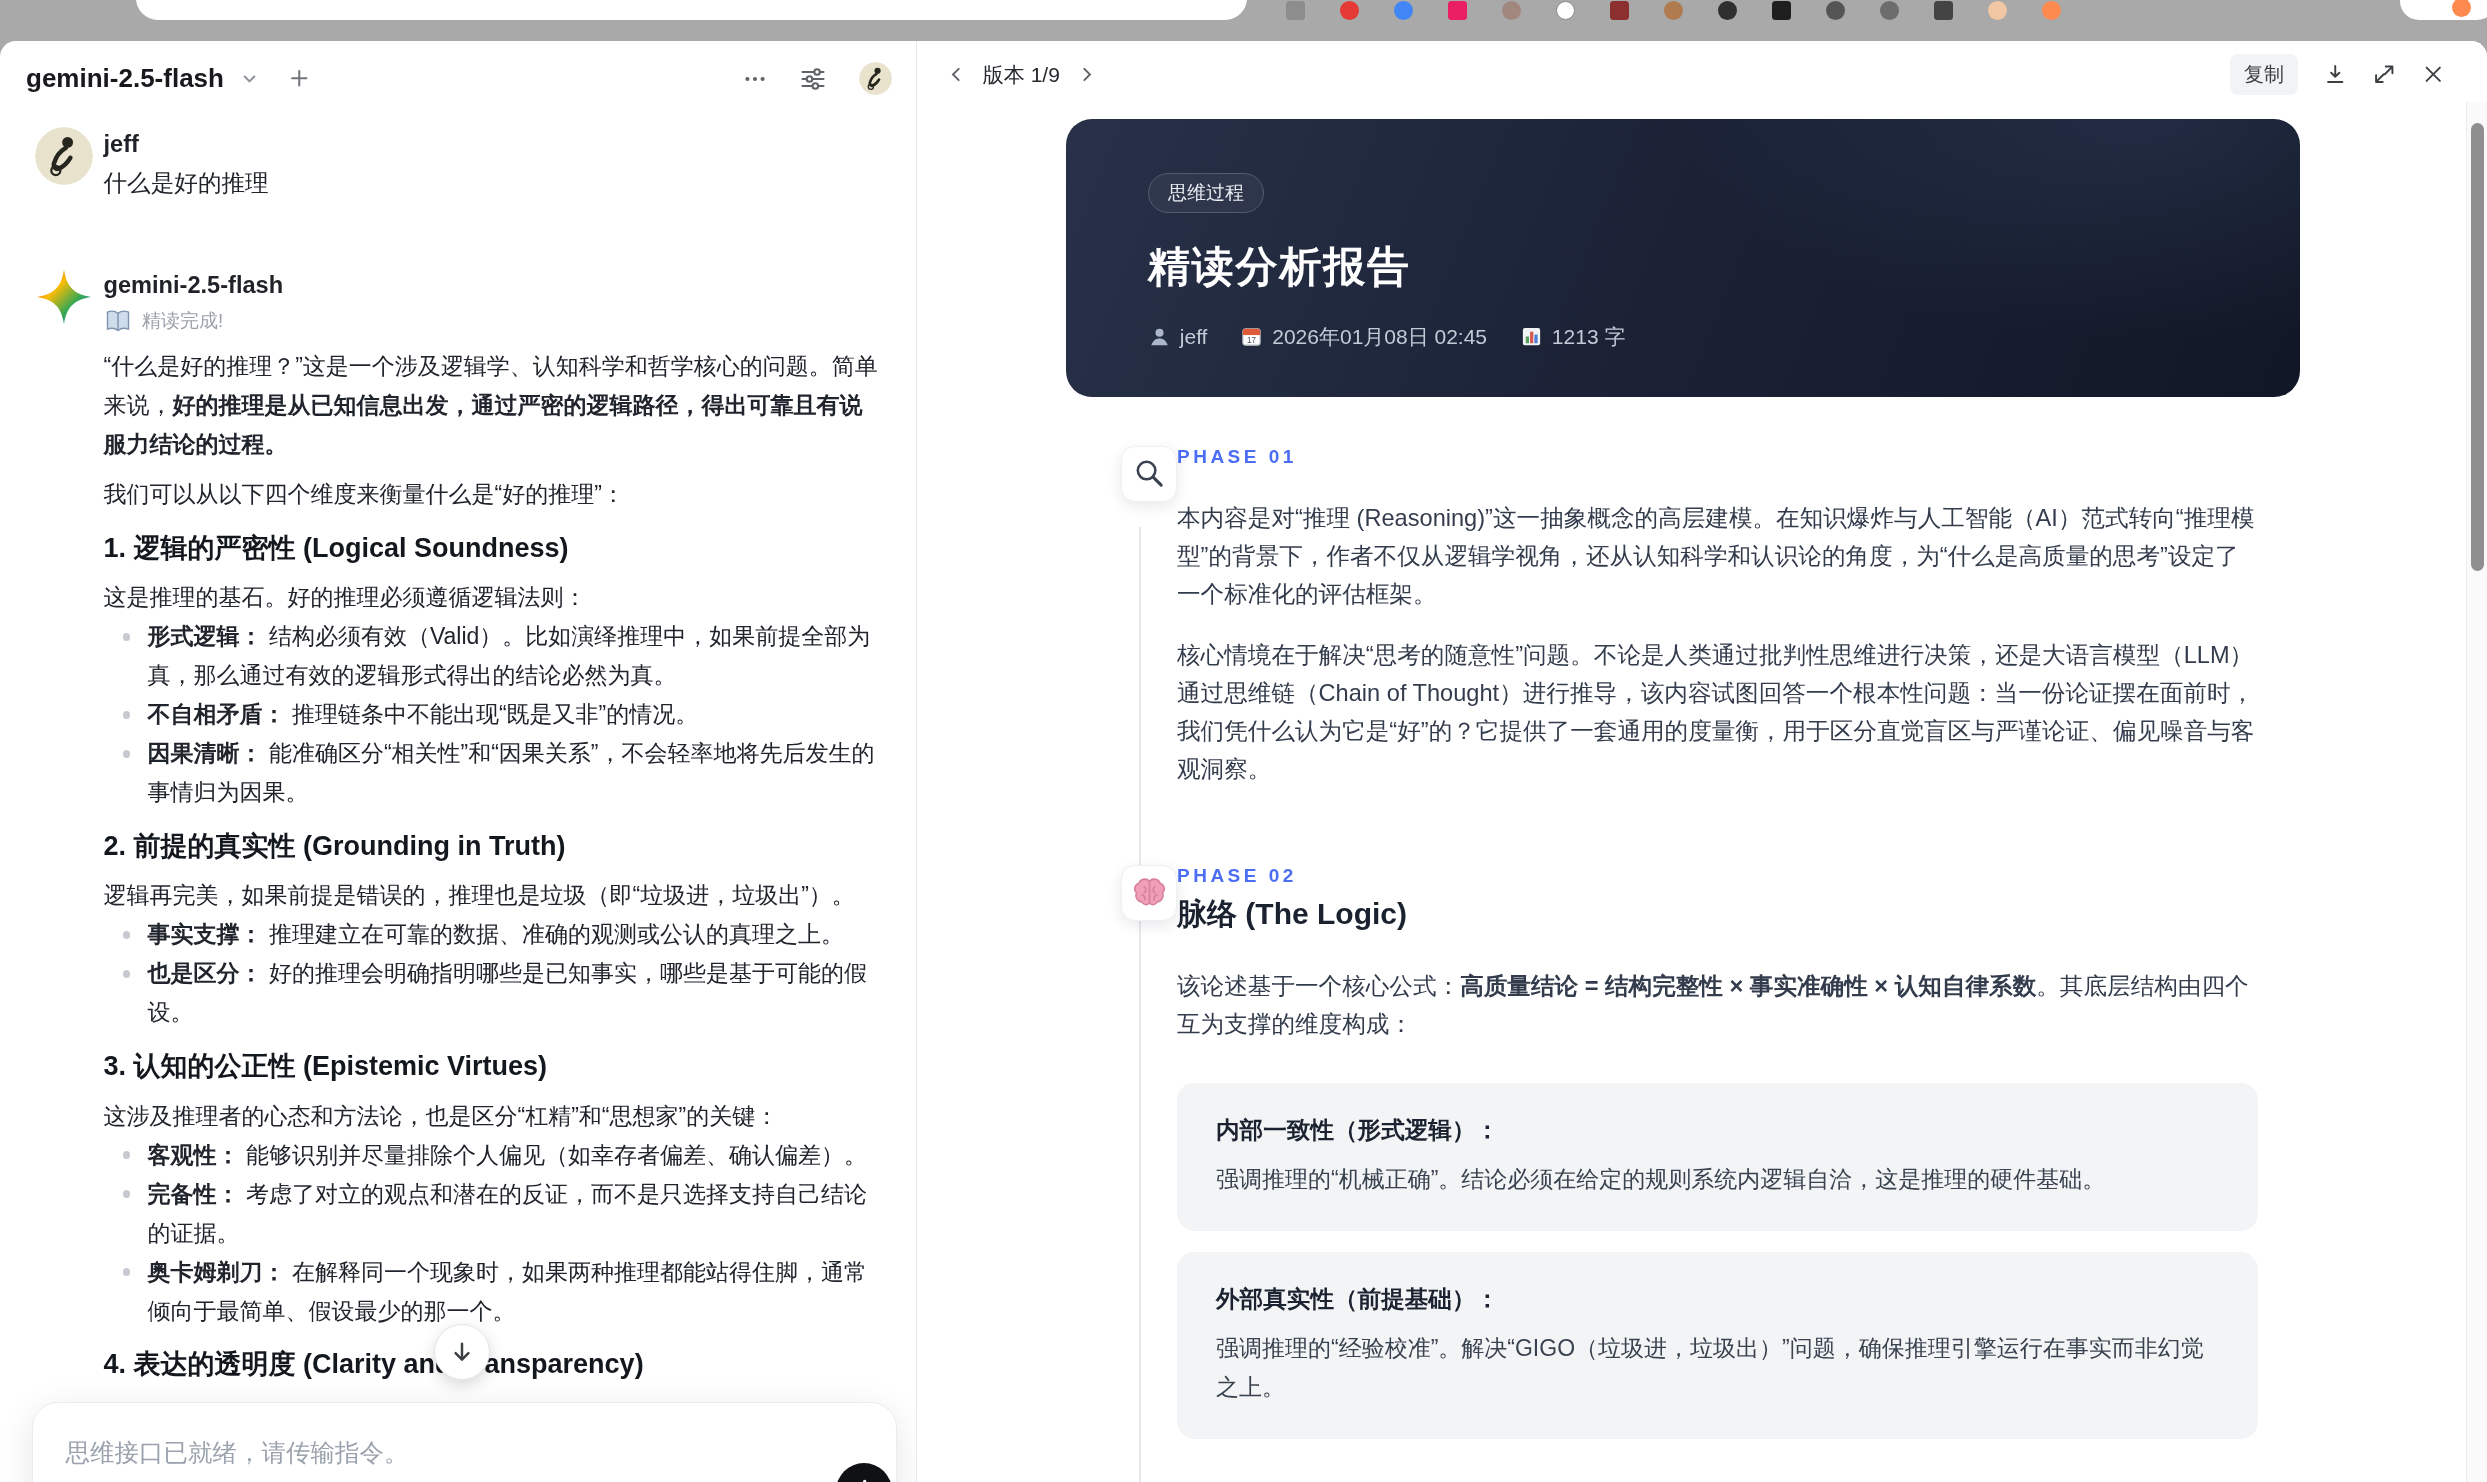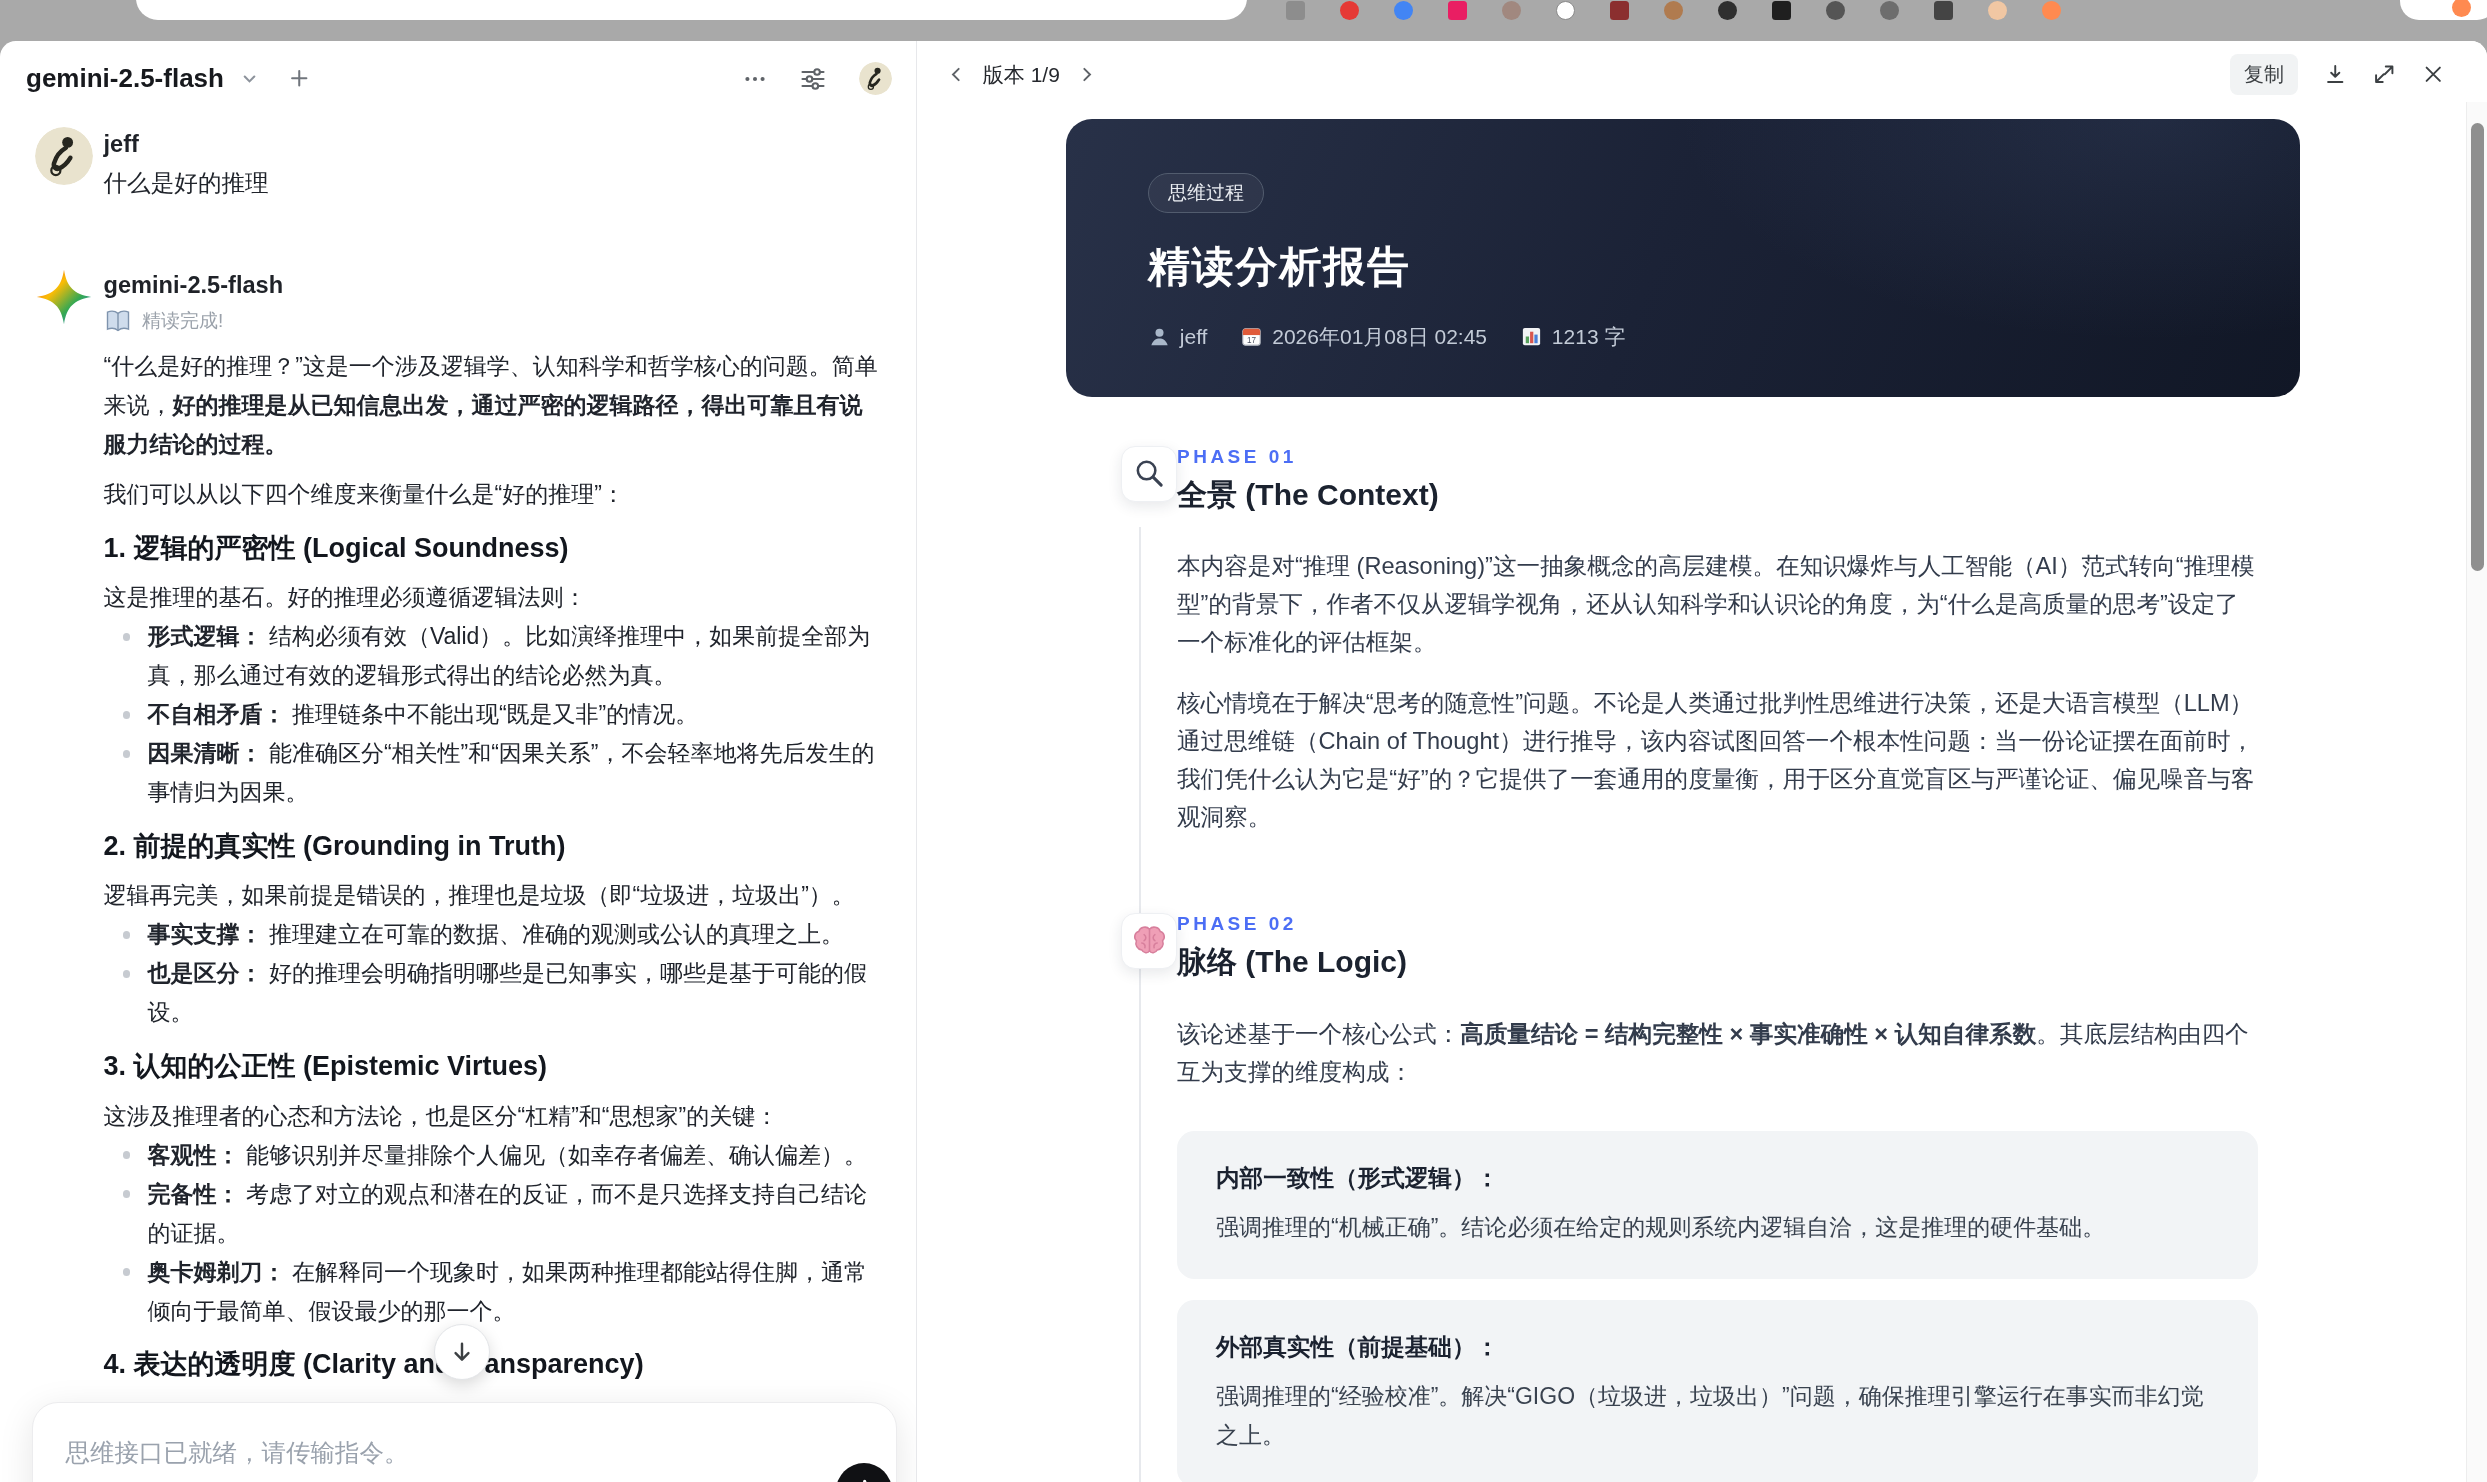--- a/index.html
+++ b/index.html
@@ -352,21 +352,20 @@
       <div class="timeline"></div>
     <div class="phase">
           <div class="phase-icon">
             <svg width="35" height="35" viewBox="0 0 48 48">
               <circle cx="20" cy="20" r="12" fill="none" stroke="#3a4252" stroke-width="3.5"></circle>
               <line x1="29" y1="29" x2="40" y2="40" stroke="#3a4252" stroke-width="4.2" stroke-linecap="round"></line>
             </svg>
           </div>
           <div class="phase-body">
             <div class="phase-num">PHASE 01</div>
-            <div class="phase-title">全景 (The Context)</div>
             <p class="pp"><span class="seg">本内容是对“推理 (Reasoning)”这一抽象概念的高层建模。在知识爆炸与人工智能（AI）范式转向“推理模型”的背景下，作者不仅从逻辑学视角，还从认知科学和认识论的角度，为“什么是高质量的思考”设定了一个标准化的评估框架。</span></p>
             <p class="pp"><span class="seg">核心情境在于解决“思考的随意性”问题。不论是人类通过批判性思维进行决策，还是大语言模型（LLM）通过思维链（Chain of Thought）进行推导，该内容试图回答一个根本性问题：当一份论证摆在面前时，我们凭什么认为它是“好”的？它提供了一套通用的度量衡，用于区分直觉盲区与严谨论证、偏见噪音与客观洞察。</span></p>
           </div>
         </div>
         <div class="phase">
           <div class="phase-icon">
             <svg width="37" height="37" viewBox="0 0 48 48">
               <path d="M24 8c-4-4.5-12-3-14 3-5 1-7 8-3 12-2 5 1 11 7 12 2 4 8 5 10 1 2 4 8 3 10-1 6-1 9-7 7-12 4-4 2-11-3-12-2-6-10-7.5-14-3z" fill="#ef9fb6" stroke="#d77f9c" stroke-width="2"></path>
               <path d="M24 9v27M17 15c3 2 3 6 0 8M31 15c-3 2-3 6 0 8M14 26c3 0 5 3 4 6M34 26c-3 0-5 3-4 6" fill="none" stroke="#d77f9c" stroke-width="2" stroke-linecap="round"></path>
             </svg>

